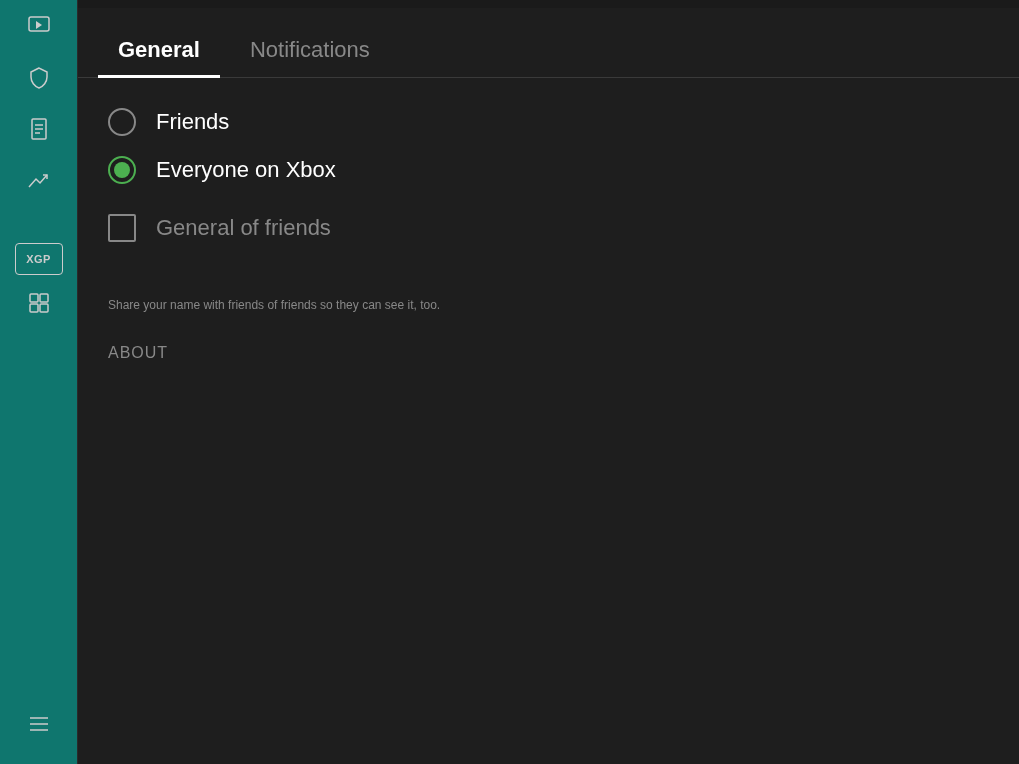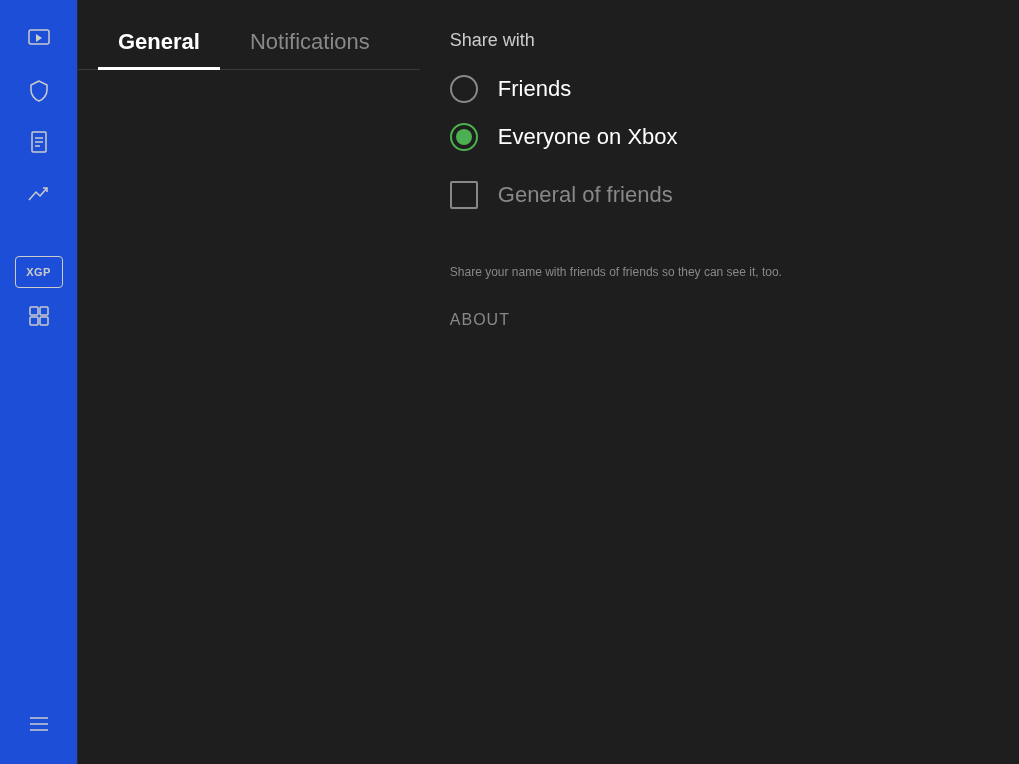--- a/index.html
+++ b/index.html
@@ -15,26 +15,26 @@
       font-family: 'Segoe UI', Arial, sans-serif;
       color: #ffffff;
       overflow: hidden;
       display: flex;
     }
 
     
     .sidebar {
       width: 78px;
       height: 764px;
-      background-color: #1d4ed8;
+      background-color: #0f766e;
       border-right: 1px solid #2a2a2a;
       display: flex;
       flex-direction: column;
       align-items: center;
-      padding-top: 14px;
+      padding-top: 1px;
       gap: 4px;
       flex-shrink: 0;
     }
 
     .sidebar-icon {
       width: 48px;
       height: 48px;
       display: flex;
       align-items: center;
       justify-content: center;
@@ -64,21 +64,21 @@
       font-weight: 700;
       color: #cccccc;
       letter-spacing: 0.5px;
       cursor: pointer;
     }
 
     
     .main-content {
       flex: 1;
       display: flex;
-      flex-direction: row;
+      flex-direction: column;
       background-color: #1e1e1e;
     }
 
     
     .top-bar {
       height: 8px;
       background-color: #1a1a1a;
     }
 
     
@@ -294,21 +294,20 @@
     <div class="tab active">
       <span>General</span>
     </div>
     <div class="tab">
       <span>Notifications</span>
     </div>
   </div>
 
   <div class="content-area">
 
-    <div class="section-label">Share with</div>
 
     <div class="radio-group">
 
       <div class="radio-item">
         <div class="radio-circle"></div>
         <span class="radio-label">Friends</span>
       </div>
 
       <div class="radio-item">
         <div class="radio-circle selected"></div>

